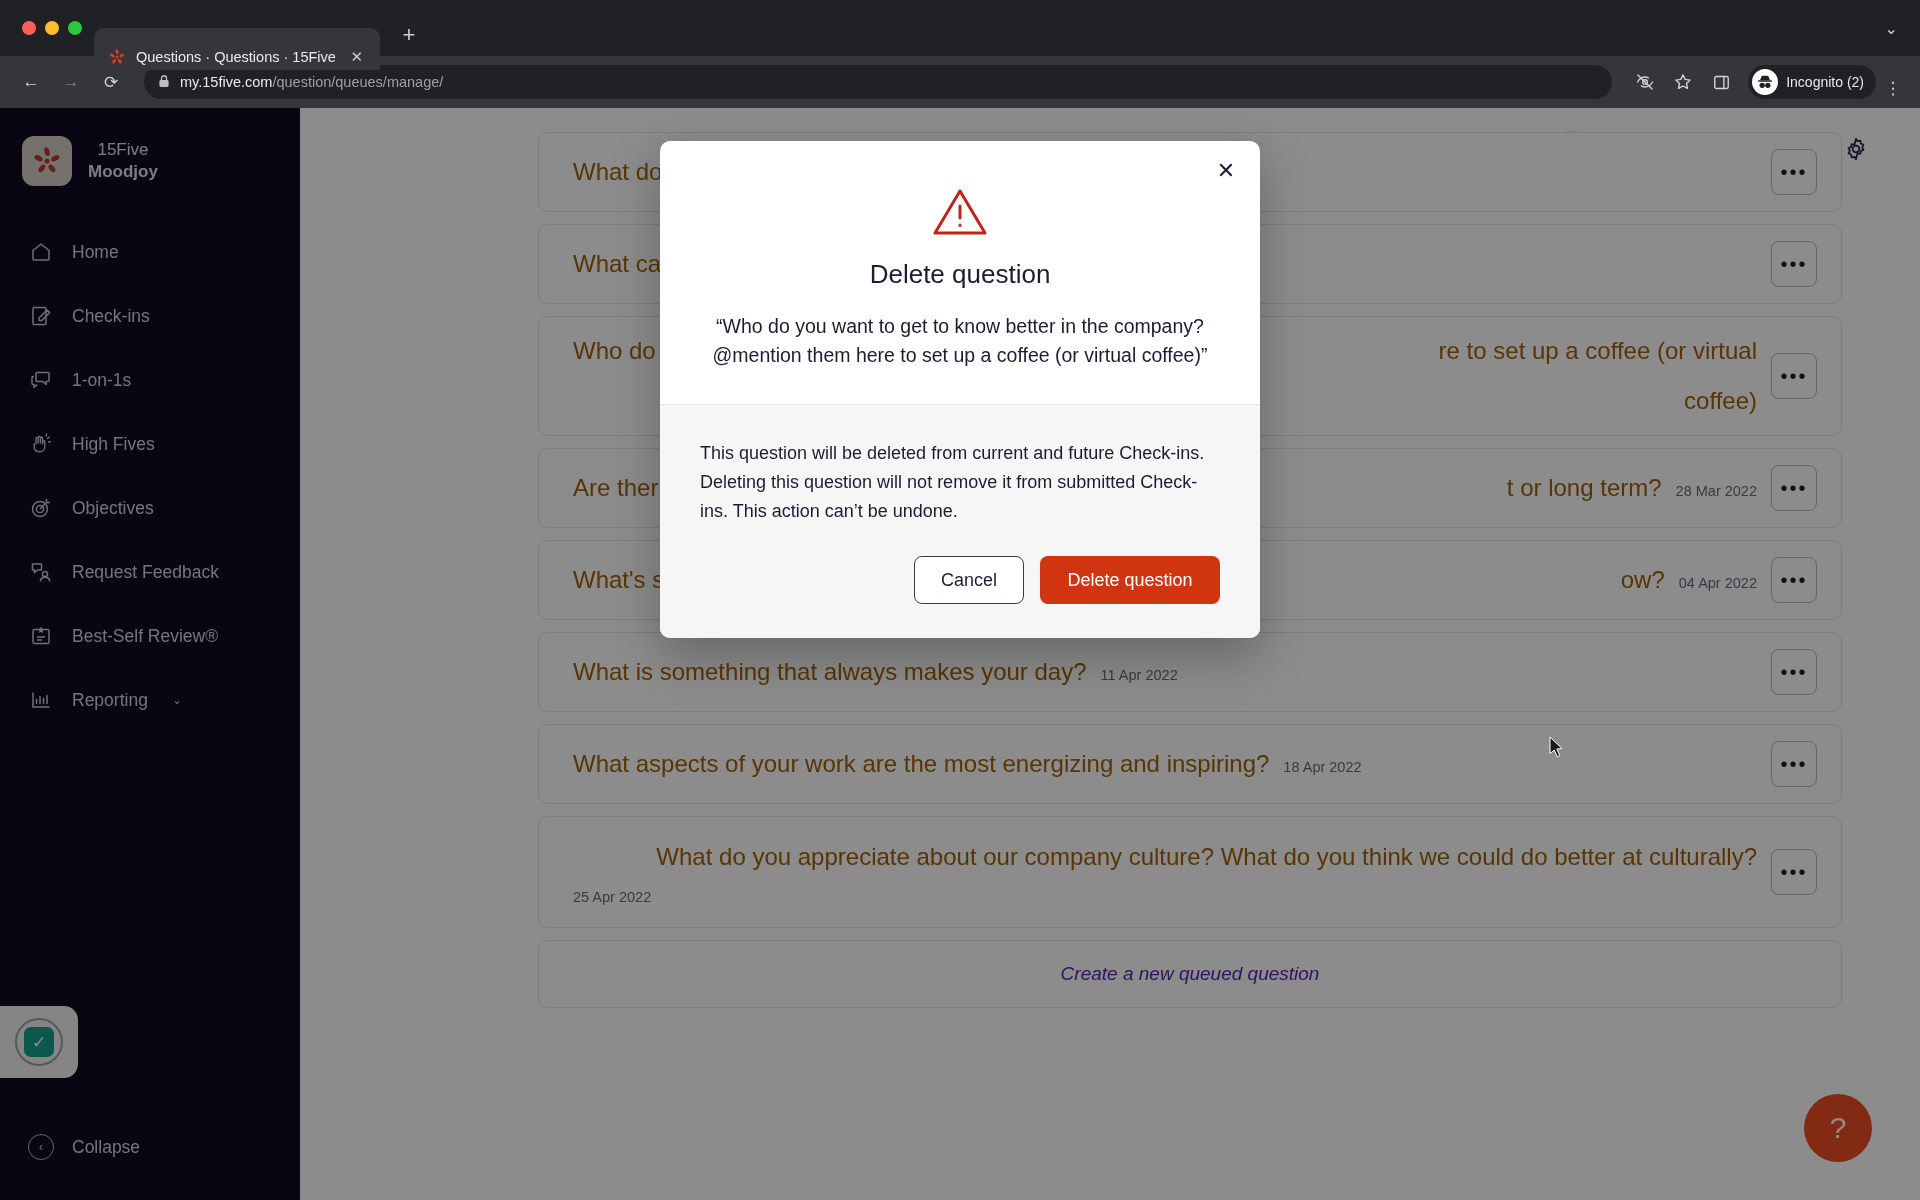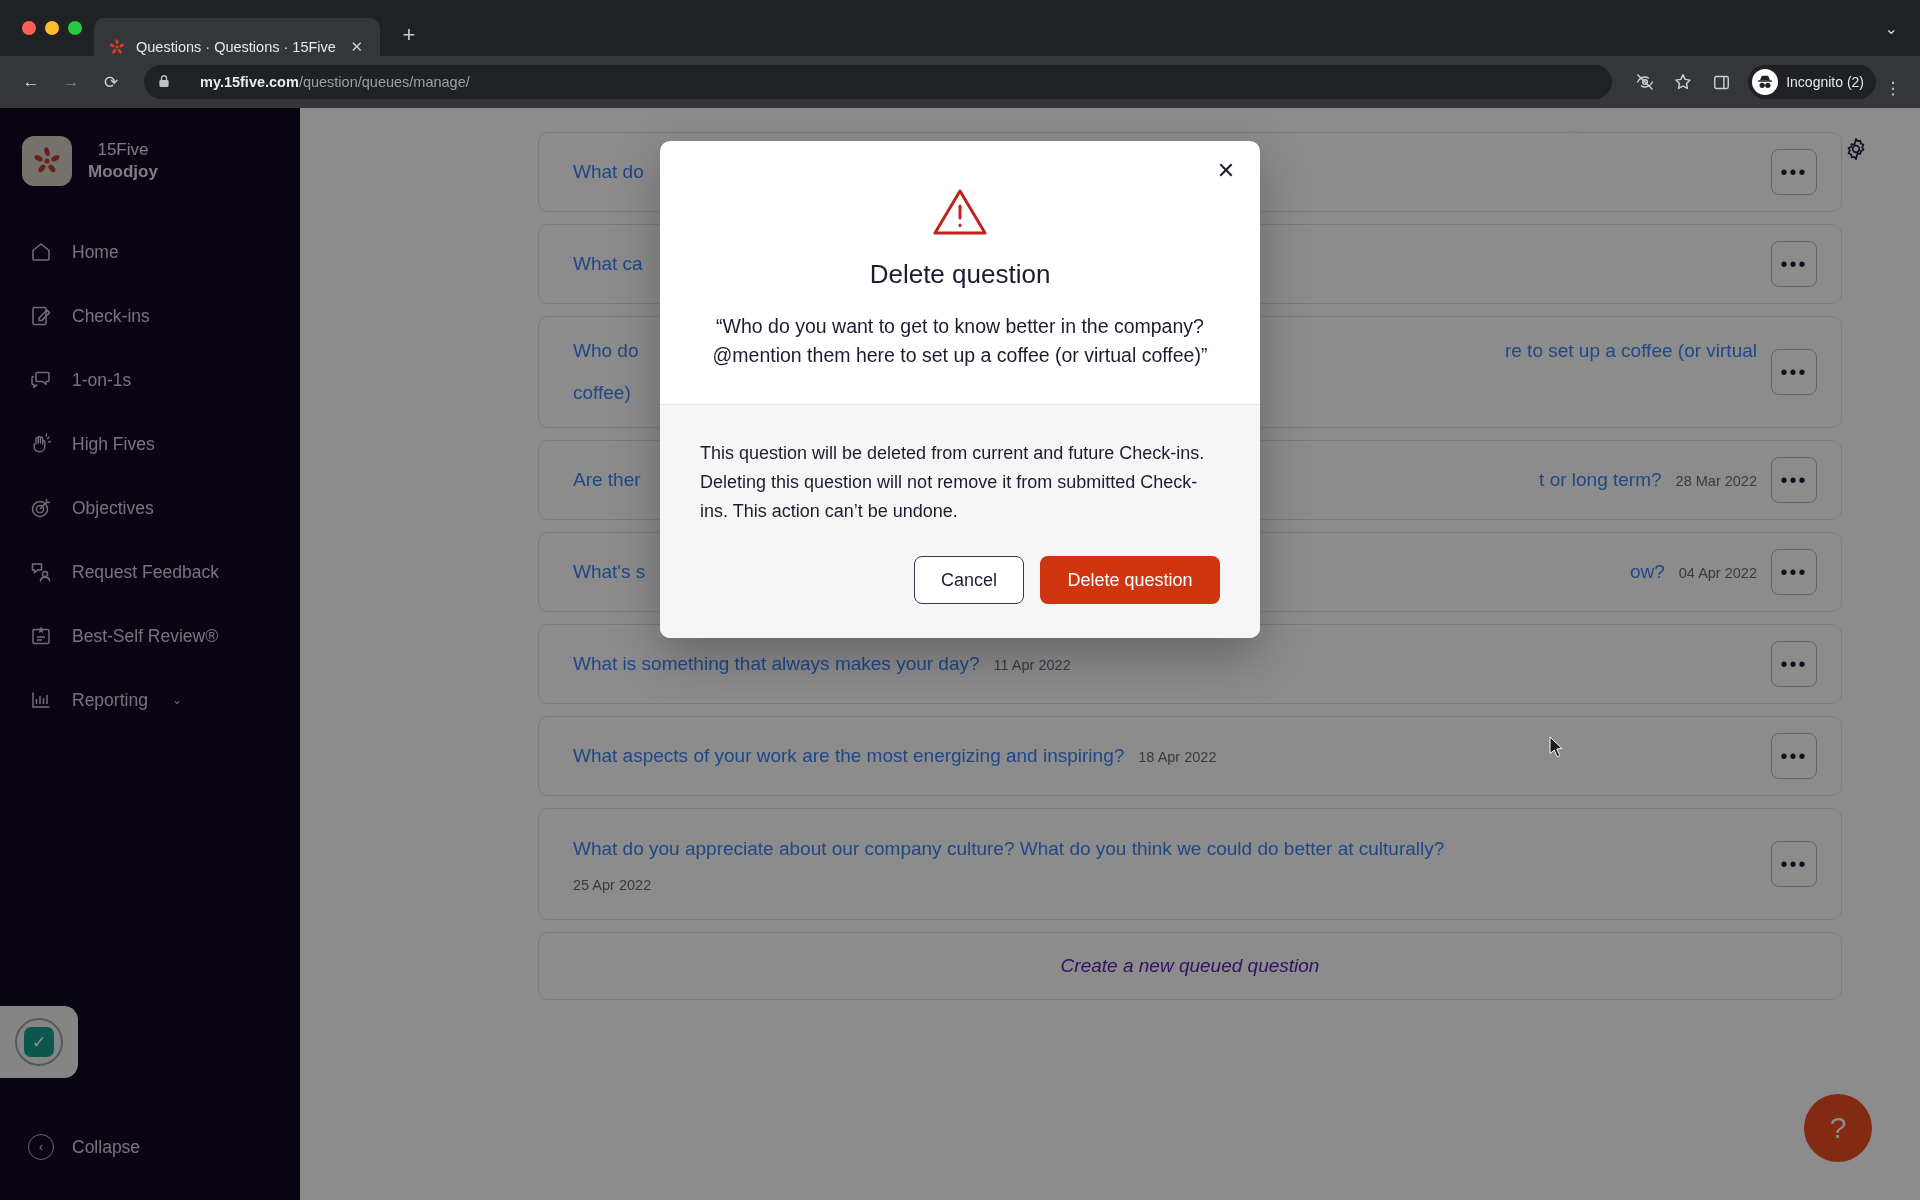--- a/index.html
+++ b/index.html
@@ -21,21 +21,21 @@
   .traffic { display:flex; gap:9px; align-items:center; height:56px; padding: 0 12px 0 6px; }
   .dot { width:14px; height:14px; border-radius:50%; }
   .dot.red { background:#ff5f57; }
   .dot.yellow { background:#febc2e; }
   .dot.green { background:#28c840; }
 
   .tab {
     display:flex; align-items:center; gap:10px;
     height:42px; min-width:270px; max-width:300px;
     background:#35363a; border-radius:10px 10px 0 0;
-    padding: 16px 12px 0 14px; position:relative; top:4px;
+    padding: 16px 12px 0 14px; position:relative; top:14px;
   }
   .tab-favicon { width:18px; height:18px; flex:0 0 18px; position:relative; }
   .tab-title {
     color:#e8eaed; font-size:14.5px; white-space:nowrap; overflow:hidden;
     text-overflow:ellipsis; flex:1;
   }
   .tab-close {
     width:22px; height:22px; flex:0 0 22px; color:#c9ccd1;
     display:flex; align-items:center; justify-content:center; font-size:15px;
     border-radius:50%; cursor:pointer;
@@ -60,21 +60,21 @@
     font-size:17px; cursor:pointer; flex:0 0 34px;
   }
   .tb-btn.disabled { color:#7a7d82; }
   .omnibox {
     flex:1; height:34px; background:#202124; border-radius:17px;
     display:flex; align-items:center; padding: 0 14px; gap:10px;
     margin: 0 10px; min-width:0;
   }
   .lock { color:#bdc1c6; font-size:12px; }
   .url { font-size:14.5px; color:#9aa0a6; white-space:nowrap; overflow:hidden; }
-  .url b { color:#e8eaed; font-weight:700;margin-left:20px; }
+  .url b { color:#e8eaed; font-weight:400; }
   .toolbar-right { display:flex; align-items:flex-end; gap:4px; }
   .profile-pill {
     display:flex; align-items:center; gap:8px; height:34px;
     background:#202124; border-radius:17px; padding: 0 12px 0 4px; margin-left:6px;
   }
   .incog-av {
     width:26px; height:26px; border-radius:50%; background:#fff;
     display:flex; align-items:center; justify-content:center;
   }
   .incog-label { color:#e8eaed; font-size:14px; white-space:nowrap; }
@@ -149,21 +149,21 @@
 
   .content { padding: 0 78px 0 238px; }
   .qlist { display:flex; flex-direction:column; gap:12px; }
   .qcard {
     border:1px solid #e3e1e8; border-radius:10px; min-height:80px;
     display:flex; align-items:center; padding: 16px 24px 16px 34px; gap:14px;
     background:#fff;
   }
   .qcard.tall { min-height:112px; align-items:center; }
   .qtexts { flex:1; display:flex; flex-wrap:wrap; align-items:baseline; gap:14px; }
-  .qtext { font-size:19px; color:#3b82f6; line-height:1.5; }
+  .qtext { font-size:24px; color:#a16207; line-height:1.5;text-align:right; }
   .qdate { font-size:14.5px; color:#6e6880; white-space:nowrap; }
   .qmenu {
     width:46px; height:46px; border:1px solid #b9b5c4; border-radius:8px;
     display:flex; align-items:center; justify-content:center; flex:0 0 46px;
     letter-spacing:2px; font-size:20px; color:#201a32; cursor:pointer; line-height:0;
   }
   .create-card {
     margin-top:12px; border:1px solid #e3e1e8; border-radius:10px; height:68px;
     display:flex; align-items:center; justify-content:center;font-style:italic;
   }

